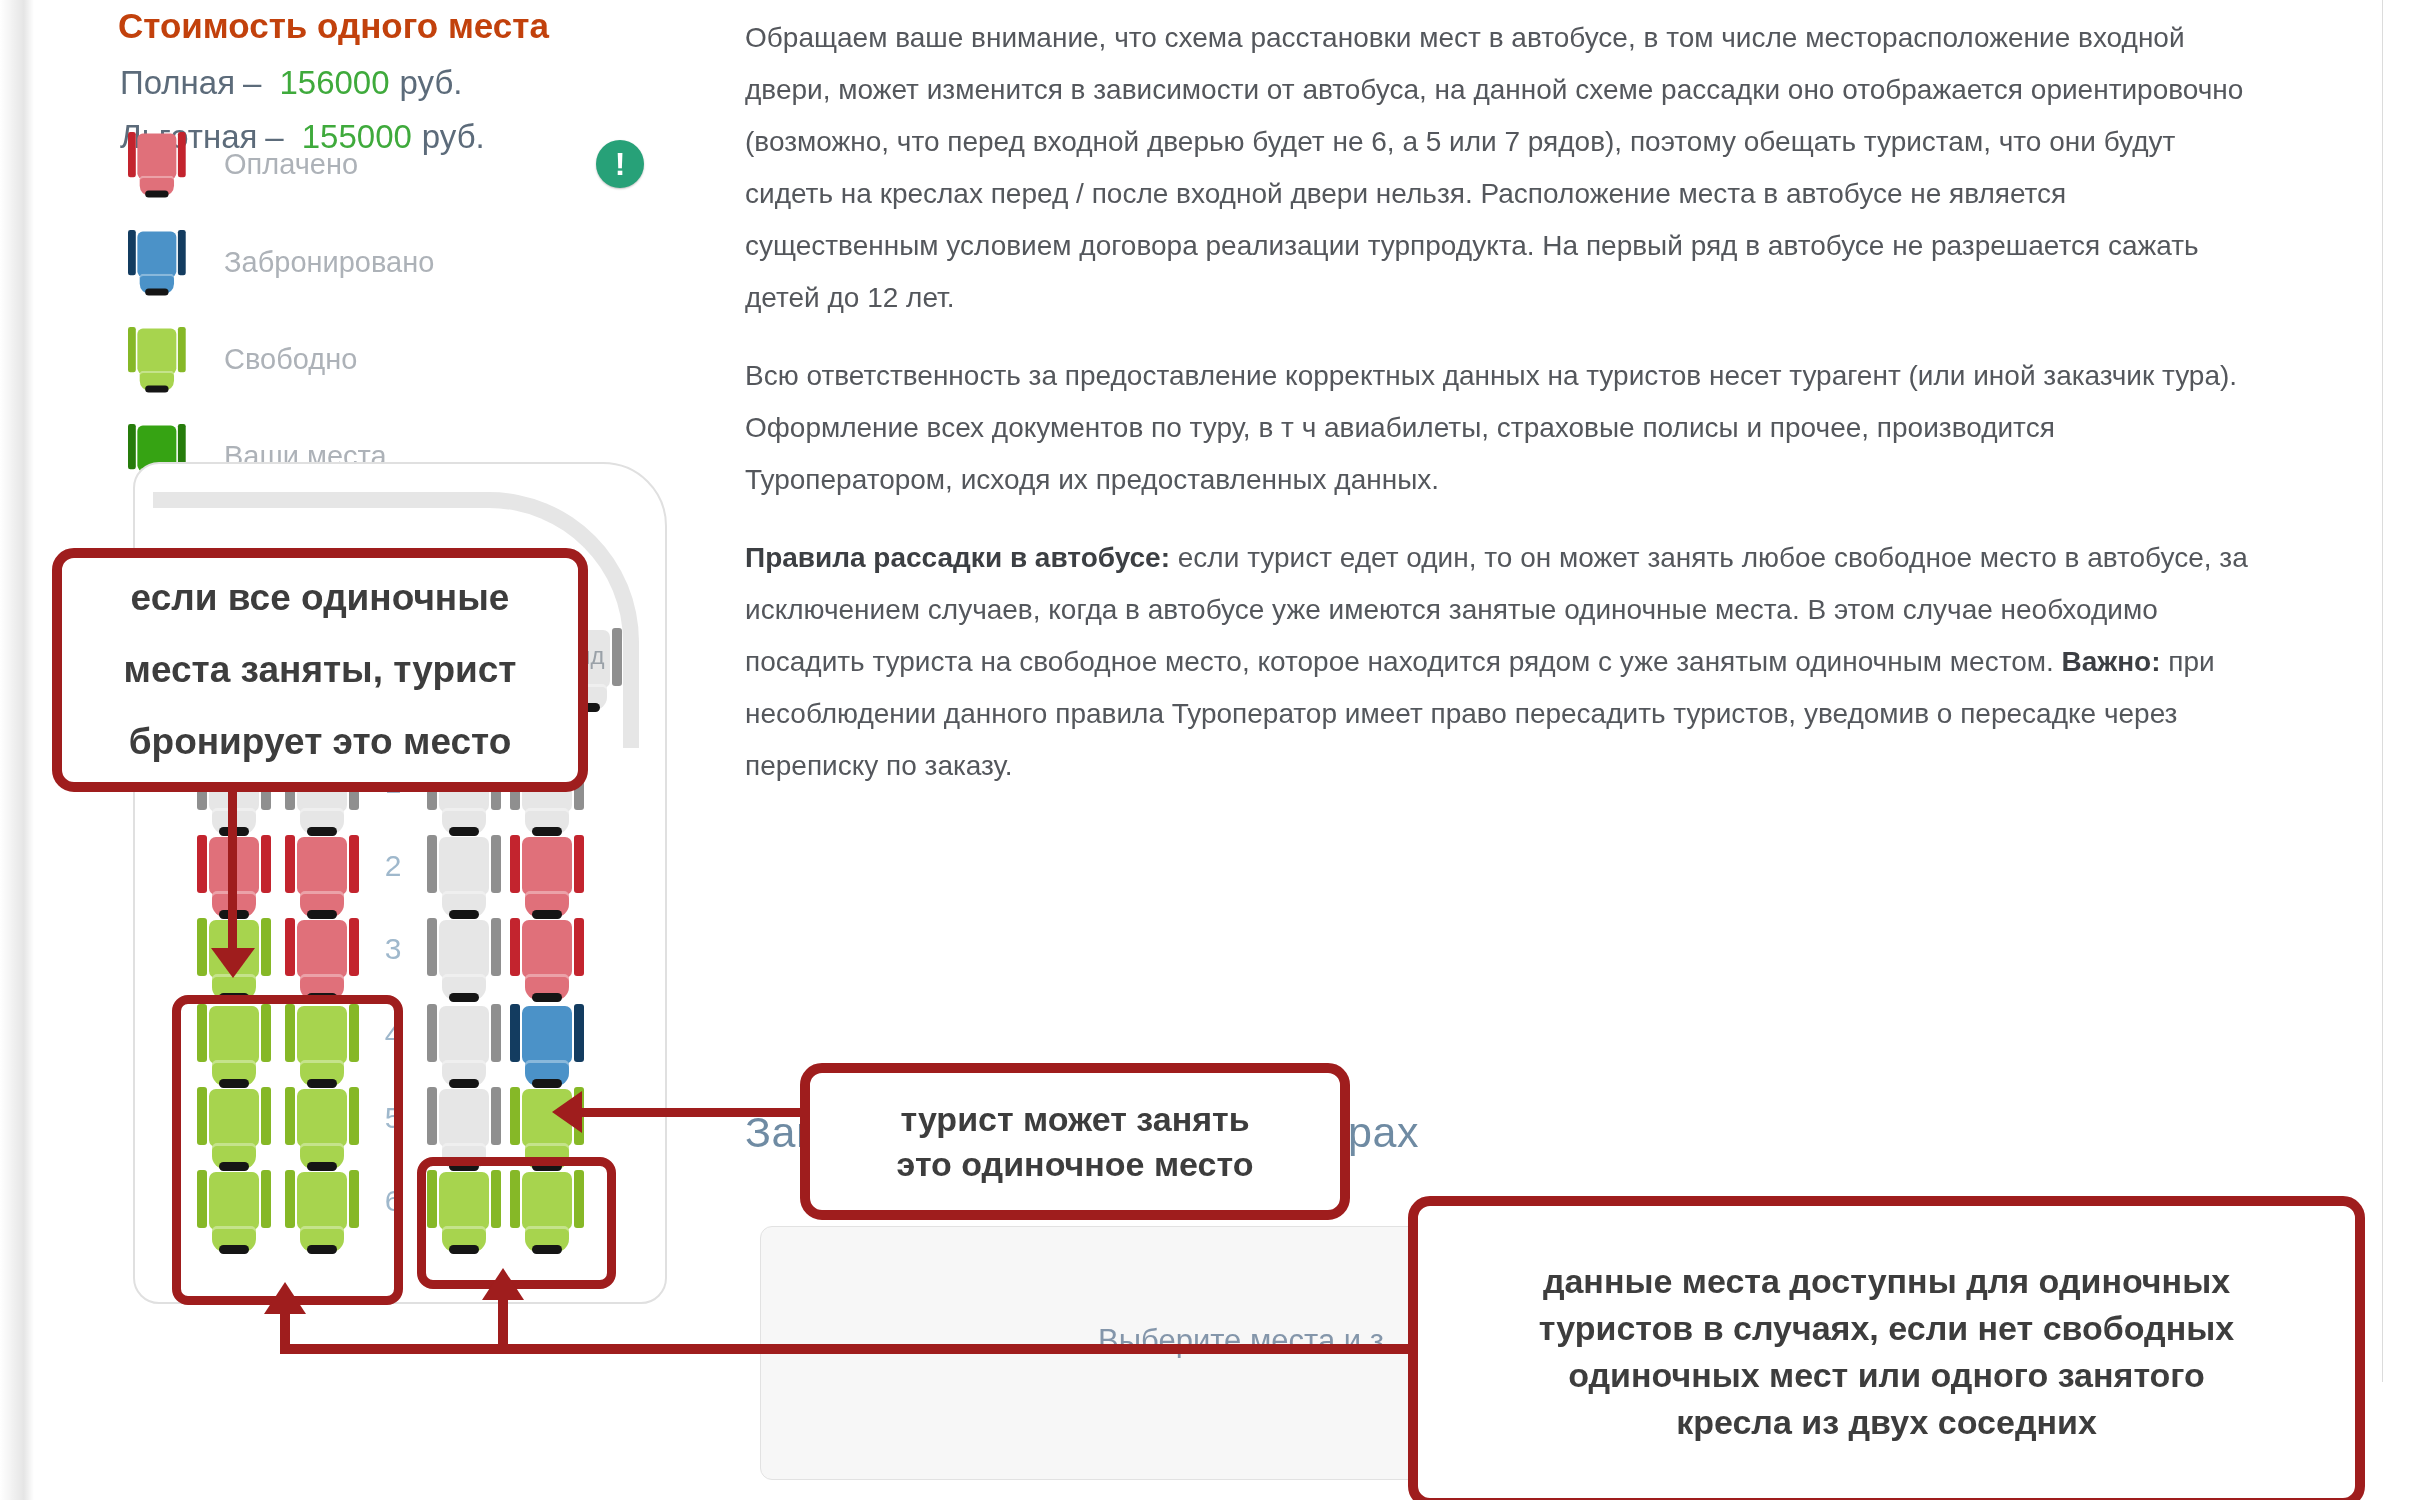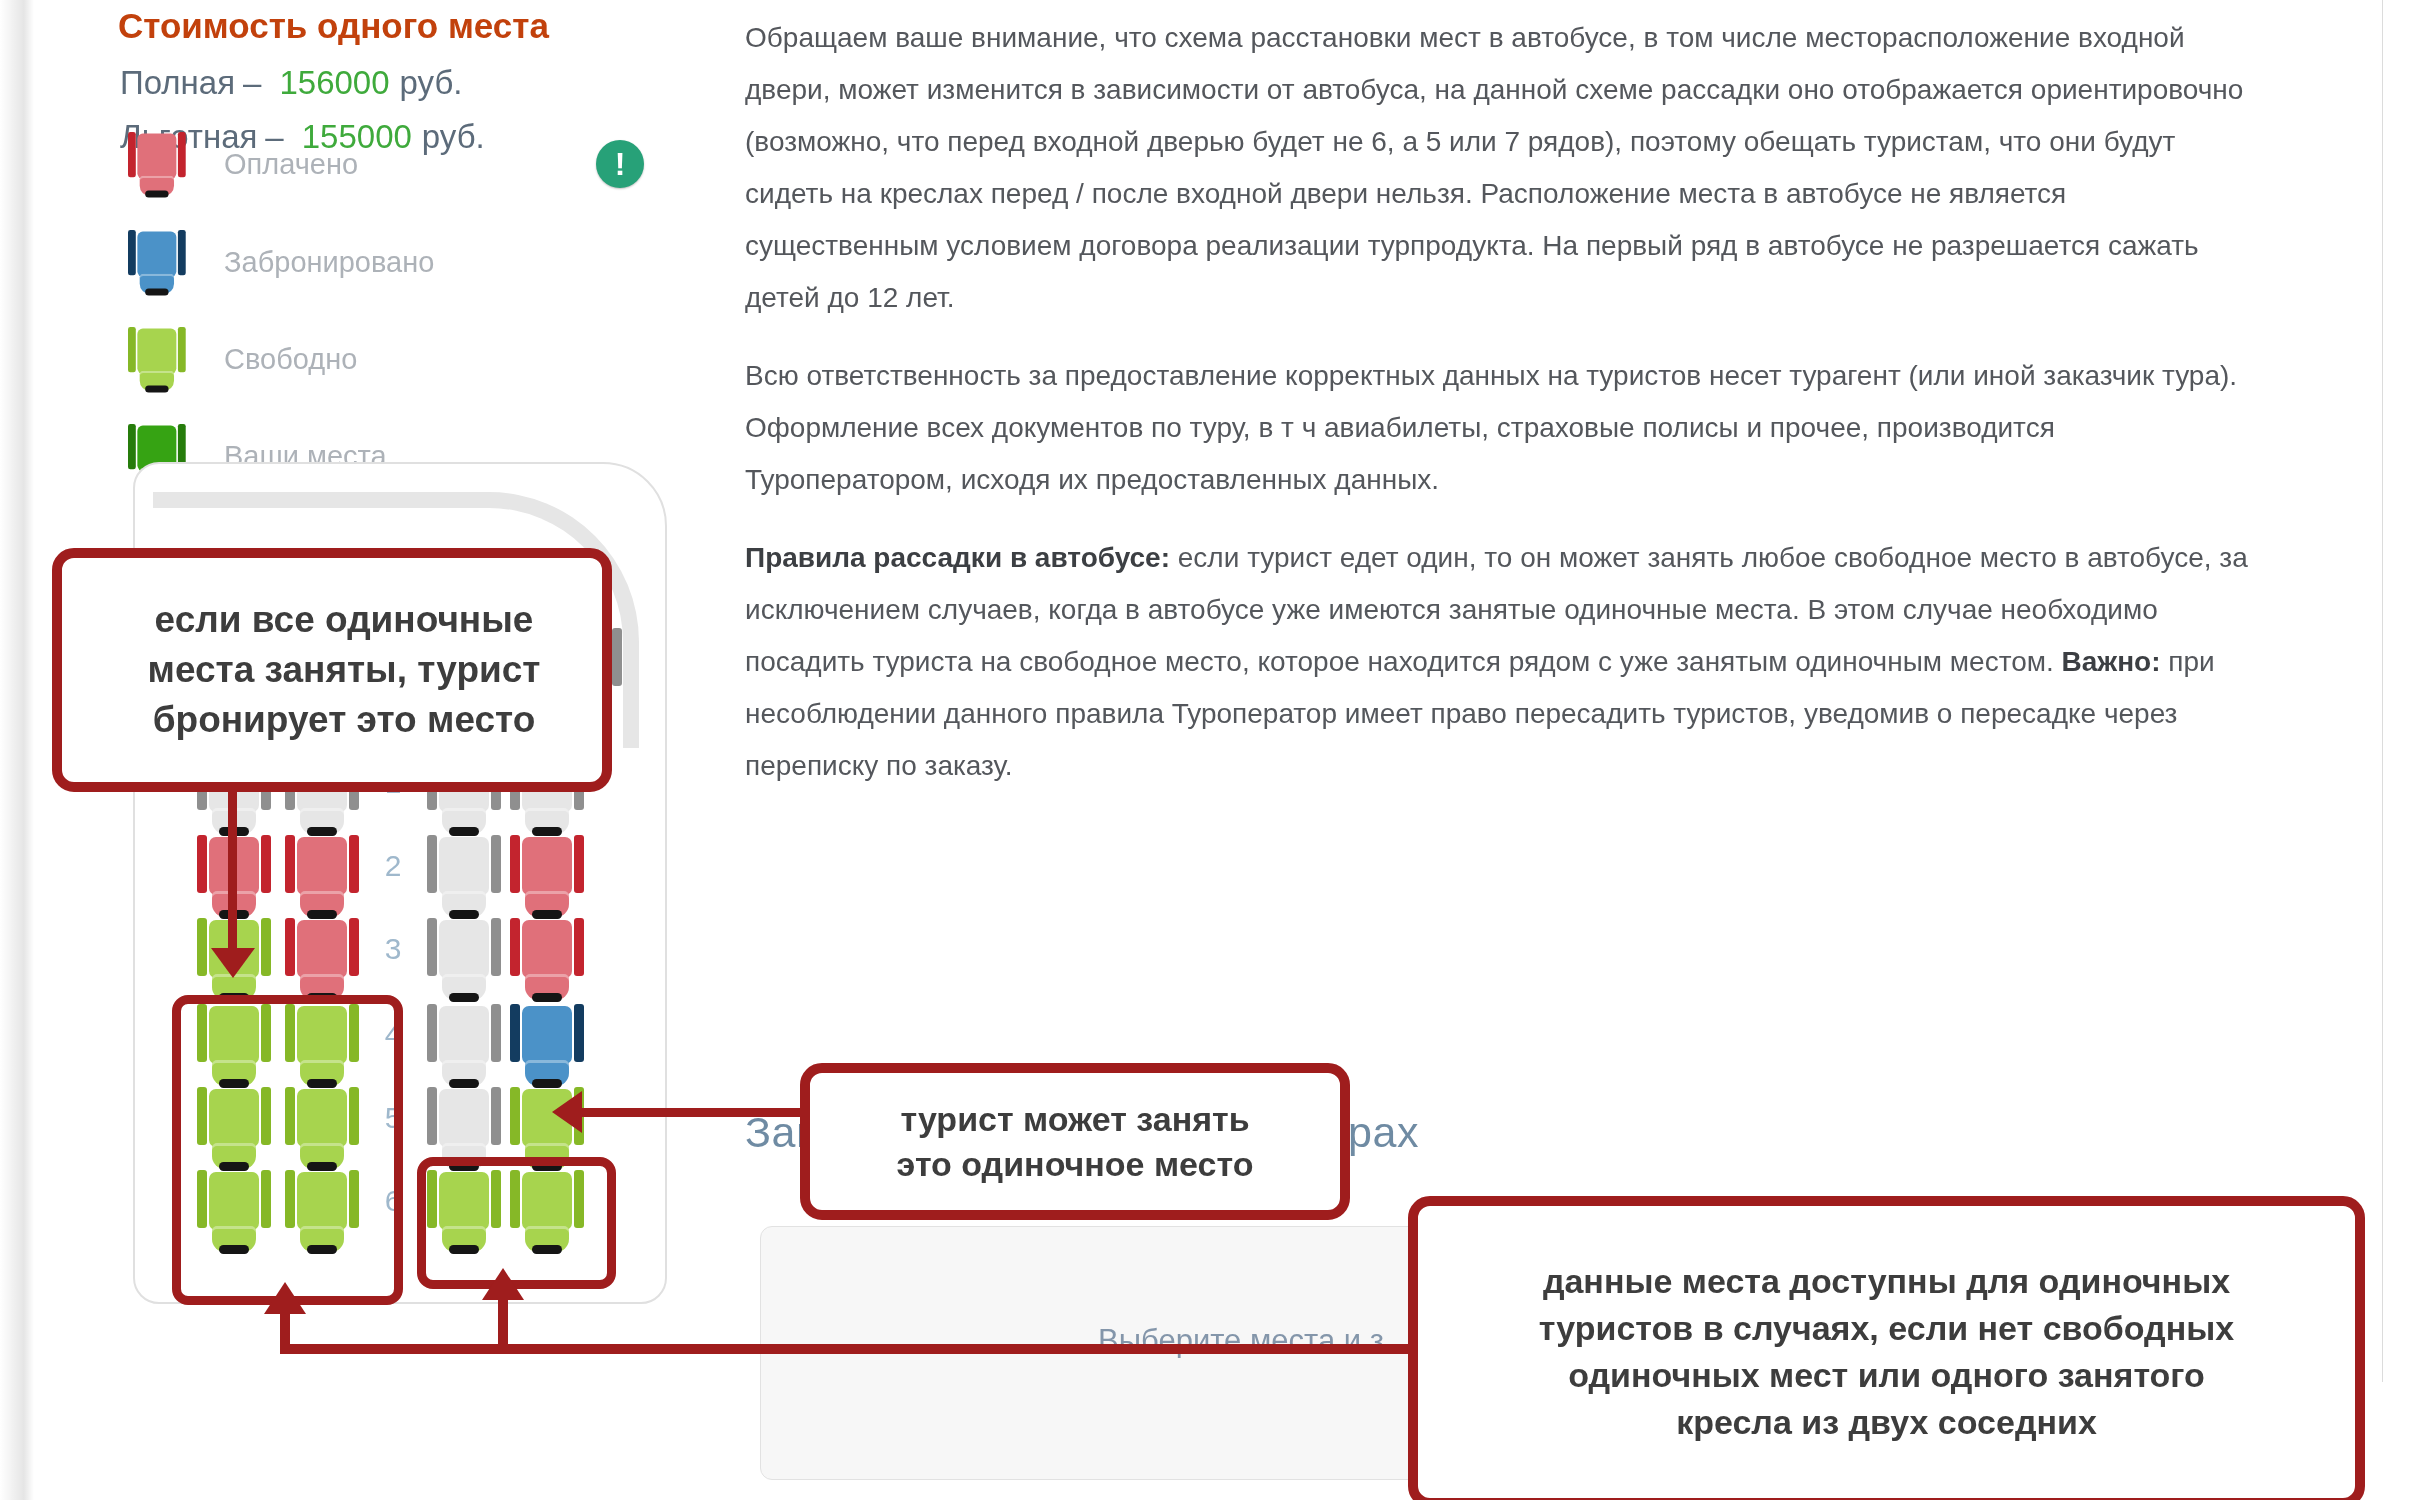--- a/index.html
+++ b/index.html
@@ -326,21 +326,21 @@
 
   <div class="rl" style="left:578px;top:1108px;width:224px;height:9px;"></div>
   <div class="tri" style="left:552px;top:1091px;border-top:21px solid transparent;border-bottom:21px solid transparent;border-right:30px solid #9f1d1d;"></div>
 
   <div class="rl" style="left:280px;top:1344px;width:1128px;height:10px;"></div>
   <div class="rl" style="left:280px;top:1312px;width:10px;height:42px;"></div>
   <div class="tri" style="left:264px;top:1282px;border-left:21px solid transparent;border-right:21px solid transparent;border-bottom:32px solid #9f1d1d;"></div>
   <div class="rl" style="left:498px;top:1300px;width:10px;height:54px;"></div>
   <div class="tri" style="left:482px;top:1268px;border-left:21px solid transparent;border-right:21px solid transparent;border-bottom:32px solid #9f1d1d;"></div>
 
-  <div class="ann-box" style="left:52px;top:548px;width:516px;height:224px;font-size:37px;line-height:50px;padding-left:24px;" id="ann1">если все одиночные
+  <div class="ann-box" style="left:52px;top:548px;width:516px;height:224px;font-size:37px;line-height:72px;" id="ann1">если все одиночные
 места заняты, турист
 бронирует это место</div>
   <div class="ann-box" style="left:800px;top:1063px;width:530px;height:137px;font-size:34px;line-height:45px;" id="ann2">турист может занять
 это одиночное место</div>
   <div class="ann-box" style="left:1408px;top:1196px;width:937px;height:292px;font-size:34px;line-height:47px;" id="ann3">данные места доступны для одиночных
 туристов в случаях, если нет свободных
 одиночных мест или одного занятого
 кресла из двух соседних</div>
 
   <div class="article" id="article">

